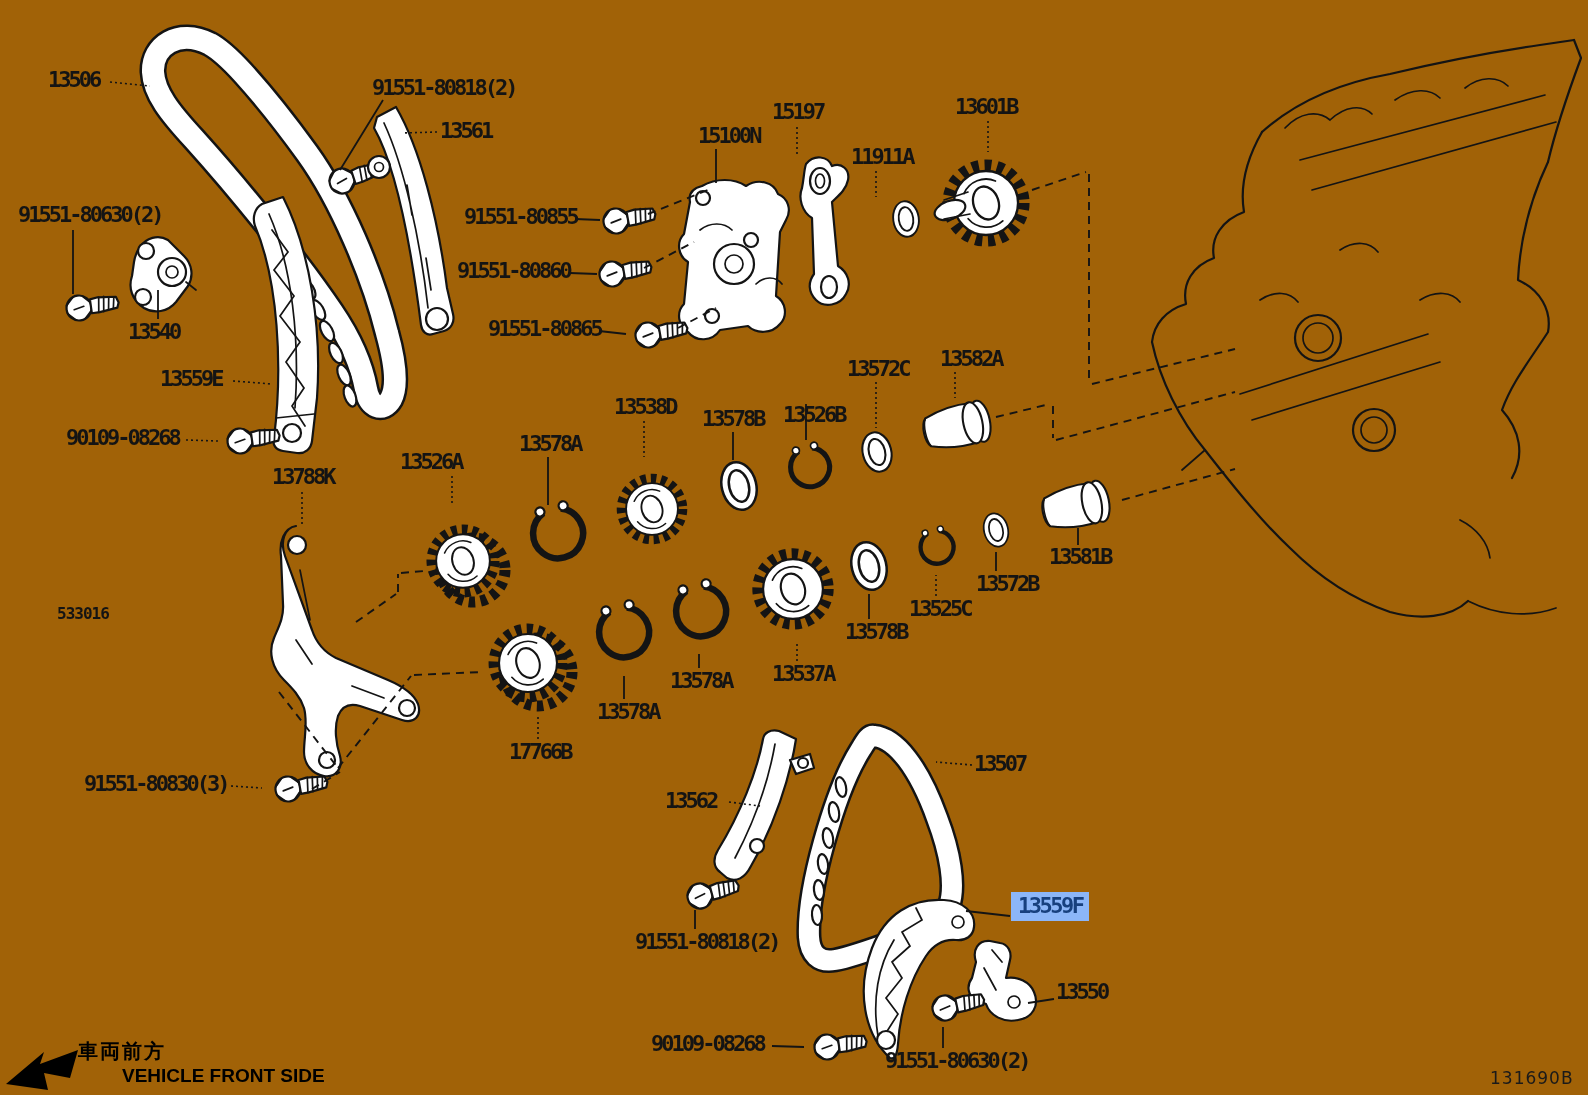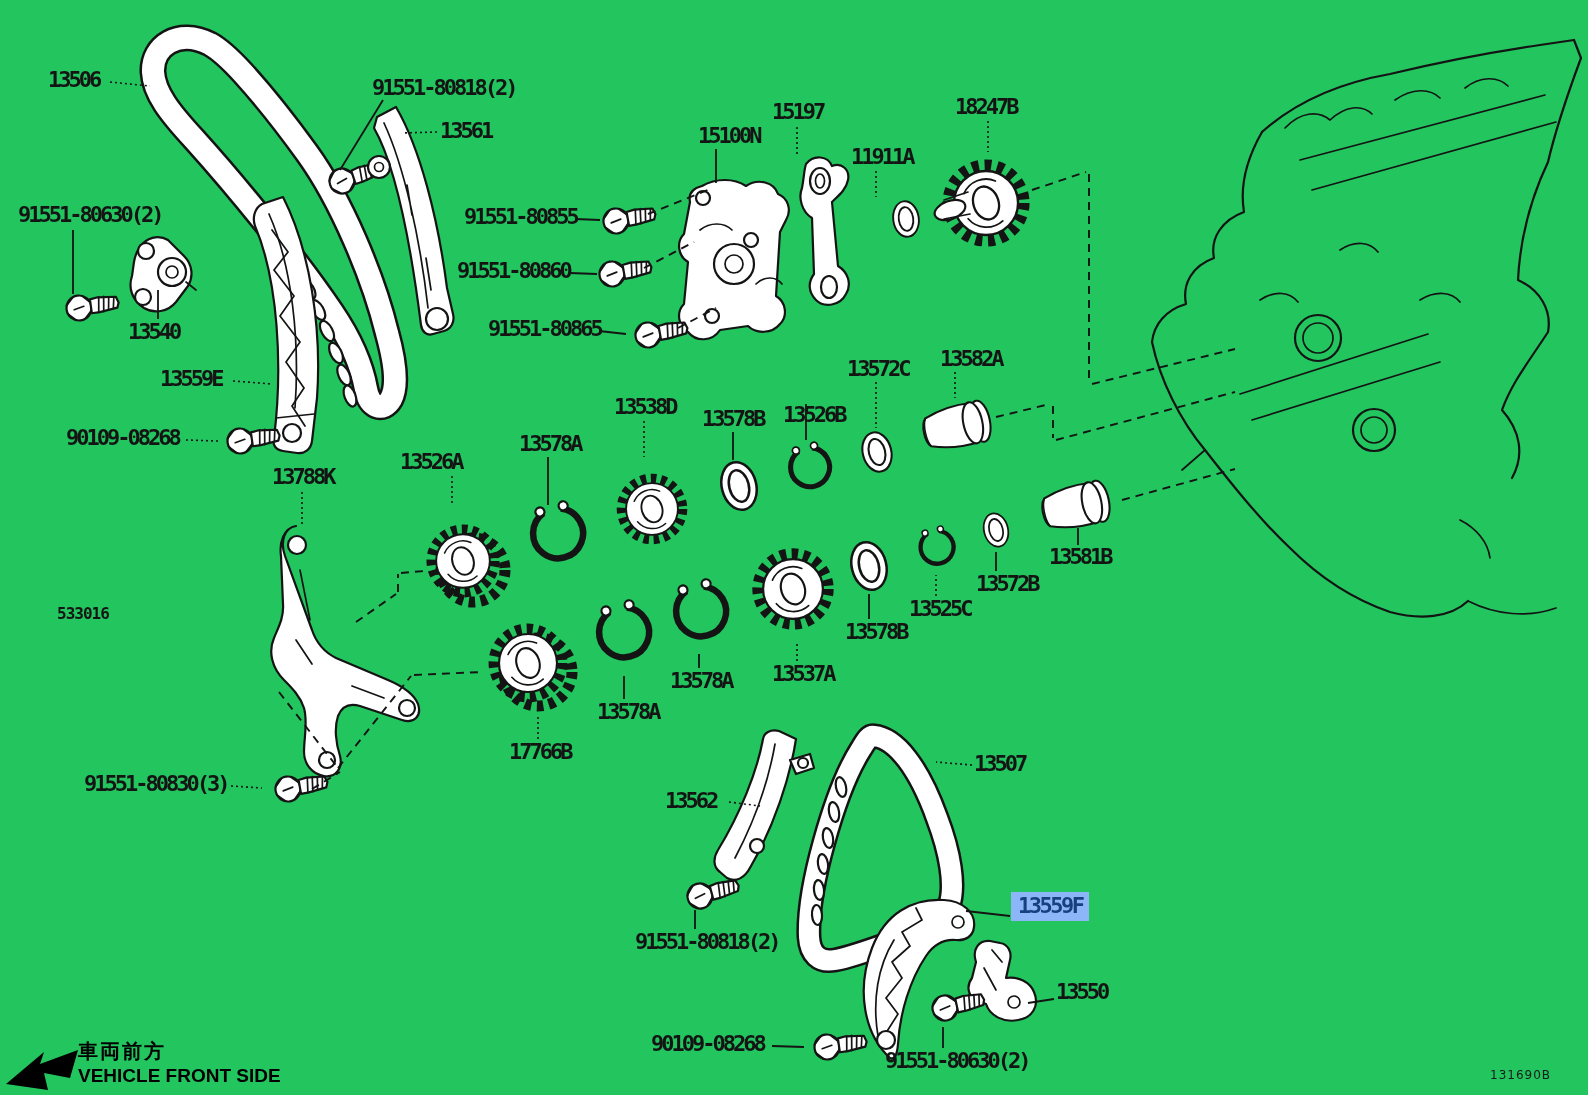--- a/index.html
+++ b/index.html
@@ -1,27 +1,27 @@
 <!DOCTYPE html>
 <html><head>
 <meta charset="utf-8">
 <style>
   html,body{margin:0;padding:0;background:#fff;}
-  .stage{position:relative;width:1588px;height:1095px;background:#22c55e;overflow:hidden;
+  .stage{position:relative;width:1588px;height:1095px;background:#a16207;overflow:hidden;
          font-family:"DejaVu Sans","Liberation Sans",sans-serif;}
   .stage svg{position:absolute;left:0;top:0;}
   .lbl{position:absolute;font-family:"DejaVu Sans Mono","Liberation Mono",monospace;
        font-weight:bold;font-size:22px;letter-spacing:-3px;color:#141414;white-space:nowrap;
        line-height:1;cursor:default;}
   .lbl.small{font-size:16px;letter-spacing:-1px;}
   .lbl.hl{background:#8cb6f8;color:#17407e;padding:3px 7px 4px 7px;letter-spacing:-2.5px;}
   .jp{position:absolute;font-weight:bold;font-size:20px;color:#000;letter-spacing:2px;}
   .en{position:absolute;font-weight:bold;font-size:19px;color:#000;letter-spacing:0px;
-      font-family:"Liberation Sans","DejaVu Sans",sans-serif;}
-  .doccode{position:absolute;font-size:12px;color:#1a1a1a;font-weight:normal;letter-spacing:1px;}
+      font-family:"Liberation Sans","DejaVu Sans",sans-serif;margin-left:44px;}
+  .doccode{position:absolute;font-size:17px;color:#1a1a1a;font-weight:normal;letter-spacing:1px;}
   
   .ln{fill:none;stroke:#141414;stroke-width:2.2;stroke-linecap:round;stroke-linejoin:round}
   .thin{fill:none;stroke:#141414;stroke-width:1.7;stroke-linecap:round}
   .wf{fill:#fff;stroke:#141414;stroke-width:2.2;stroke-linejoin:round}
   .bandO{fill:none;stroke:#141414;stroke-width:27;stroke-linejoin:round;stroke-linecap:round}
   .bandI{fill:none;stroke:#fff;stroke-width:22;stroke-linejoin:round;stroke-linecap:round}
   .bandO2{fill:none;stroke:#141414;stroke-width:25;stroke-linejoin:round;stroke-linecap:round}
   .bandI2{fill:none;stroke:#fff;stroke-width:20;stroke-linejoin:round;stroke-linecap:round}
   .dash{fill:none;stroke:#141414;stroke-width:1.9;stroke-dasharray:8 6}
   .dot{fill:none;stroke:#141414;stroke-width:1.6;stroke-dasharray:2 3}
@@ -307,21 +307,21 @@
 <div class="lbl" style="left:18px;top:204px">91551-80630(2)</div>
 <div class="lbl" style="left:464px;top:206px">91551-80855</div>
 <div class="lbl" style="left:457px;top:260px">91551-80860</div>
 <div class="lbl" style="left:488px;top:318px">91551-80865</div>
 <div class="lbl" style="left:128px;top:321px">13540</div>
 <div class="lbl" style="left:160px;top:368px">13559E</div>
 <div class="lbl" style="left:66px;top:427px">90109-08268</div>
 <div class="lbl" style="left:698px;top:125px">15100N</div>
 <div class="lbl" style="left:772px;top:101px">15197</div>
 <div class="lbl" style="left:851px;top:146px">11911A</div>
-<div class="lbl" style="left:955px;top:96px">18247B</div>
+<div class="lbl" style="left:955px;top:96px">13601B</div>
 <div class="lbl" style="left:940px;top:348px">13582A</div>
 <div class="lbl" style="left:847px;top:358px">13572C</div>
 <div class="lbl" style="left:783px;top:404px">13526B</div>
 <div class="lbl" style="left:614px;top:396px">13538D</div>
 <div class="lbl" style="left:702px;top:408px">13578B</div>
 <div class="lbl" style="left:519px;top:433px">13578A</div>
 <div class="lbl" style="left:400px;top:451px">13526A</div>
 <div class="lbl" style="left:272px;top:466px">13788K</div>
 <div class="lbl small" style="left:57px;top:606px">533016</div>
 <div class="lbl" style="left:1049px;top:546px">13581B</div>

